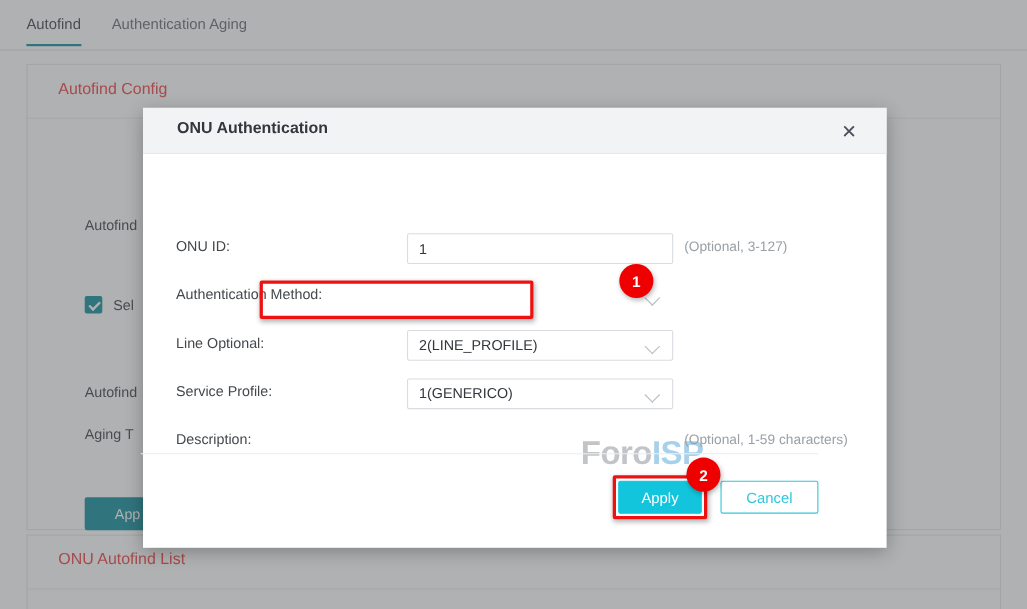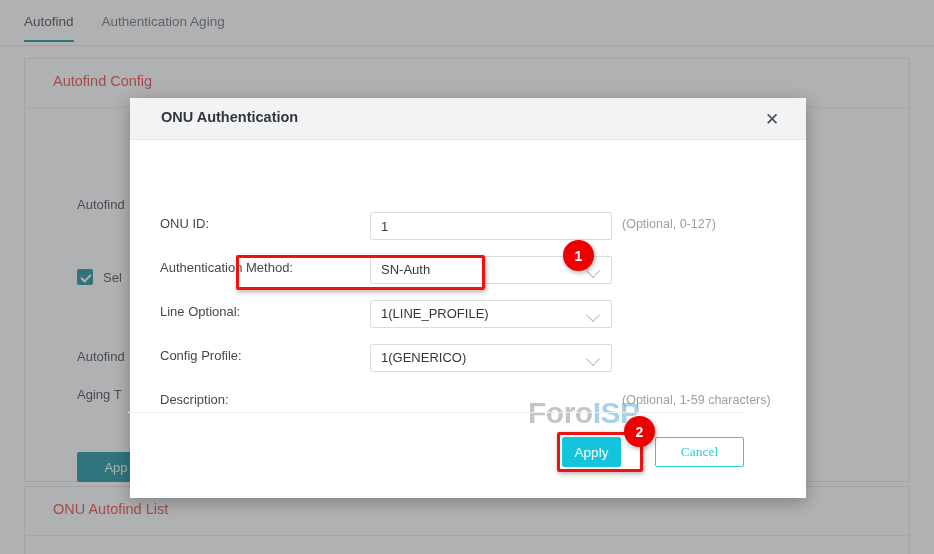--- a/index.html
+++ b/index.html
@@ -313,32 +313,31 @@
     height: 30px;
     font-size: 13.5px;
     border-radius: 2px;
     cursor: pointer;
     font-family: "Liberation Sans", sans-serif;
     box-sizing: border-box;
     z-index: 62;
   }
   #dialog-apply-button {
     left: 562px; top: 437px;
-    width: 59px;
+    width: 76px;
     background: #12c5dd;
     border: 1px solid #12c5dd;
     color: #ffffff;
   }
   #dialog-cancel-button {
     left: 655px; top: 437px;
     width: 89px;
     background: #ffffff;
     border: 1px solid #2ec8dd;
     color: #2ec8dd;
-    font-family: Liberation Serif, serif;
   }
   #annotation-box-apply {
     position: absolute;
     left: 557px;
     top: 432px;
     width: 86px;
     height: 40px;
     border: 3px solid #ee1111;
     border-radius: 2px;
     box-sizing: border-box;
@@ -413,37 +412,36 @@
 
   <div id="dialog-body">
 
     <div id="watermark">
       <span class="wm-foro">Foro</span><span class="wm-isp">ISP</span>
     </div>
 
     <div class="form-row" id="row-onu-id">
       <div class="form-label">ONU ID:</div>
       <input class="field" type="text" value="1" style="">
-      <div class="hint">(Optional, 0-127)</div>
+      <div class="hint">(Optional, 3-127)</div>
     </div>
 
     <div class="form-row" id="row-auth-method">
       <div class="form-label">Authentication Method:</div>
-      <div class="field select">SN-Auth</div>
       <div class="chevron"></div>
     </div>
 
     <div class="form-row" id="row-line-profile">
       <div class="form-label">Line Optional:</div>
-      <div class="field select">1(LINE_PROFILE)</div>
+      <div class="field select">2(LINE_PROFILE)</div>
       <div class="chevron"></div>
     </div>
 
     <div class="form-row" id="row-service-profile">
-      <div class="form-label">Config Profile:</div>
+      <div class="form-label">Service Profile:</div>
       <div class="field select">1(GENERICO)</div>
       <div class="chevron"></div>
     </div>
 
     <div class="form-row" id="row-description">
       <div class="form-label">Description:</div>
       <div class="hint">(Optional, 1-59 characters)</div>
     </div>
 
   </div>

